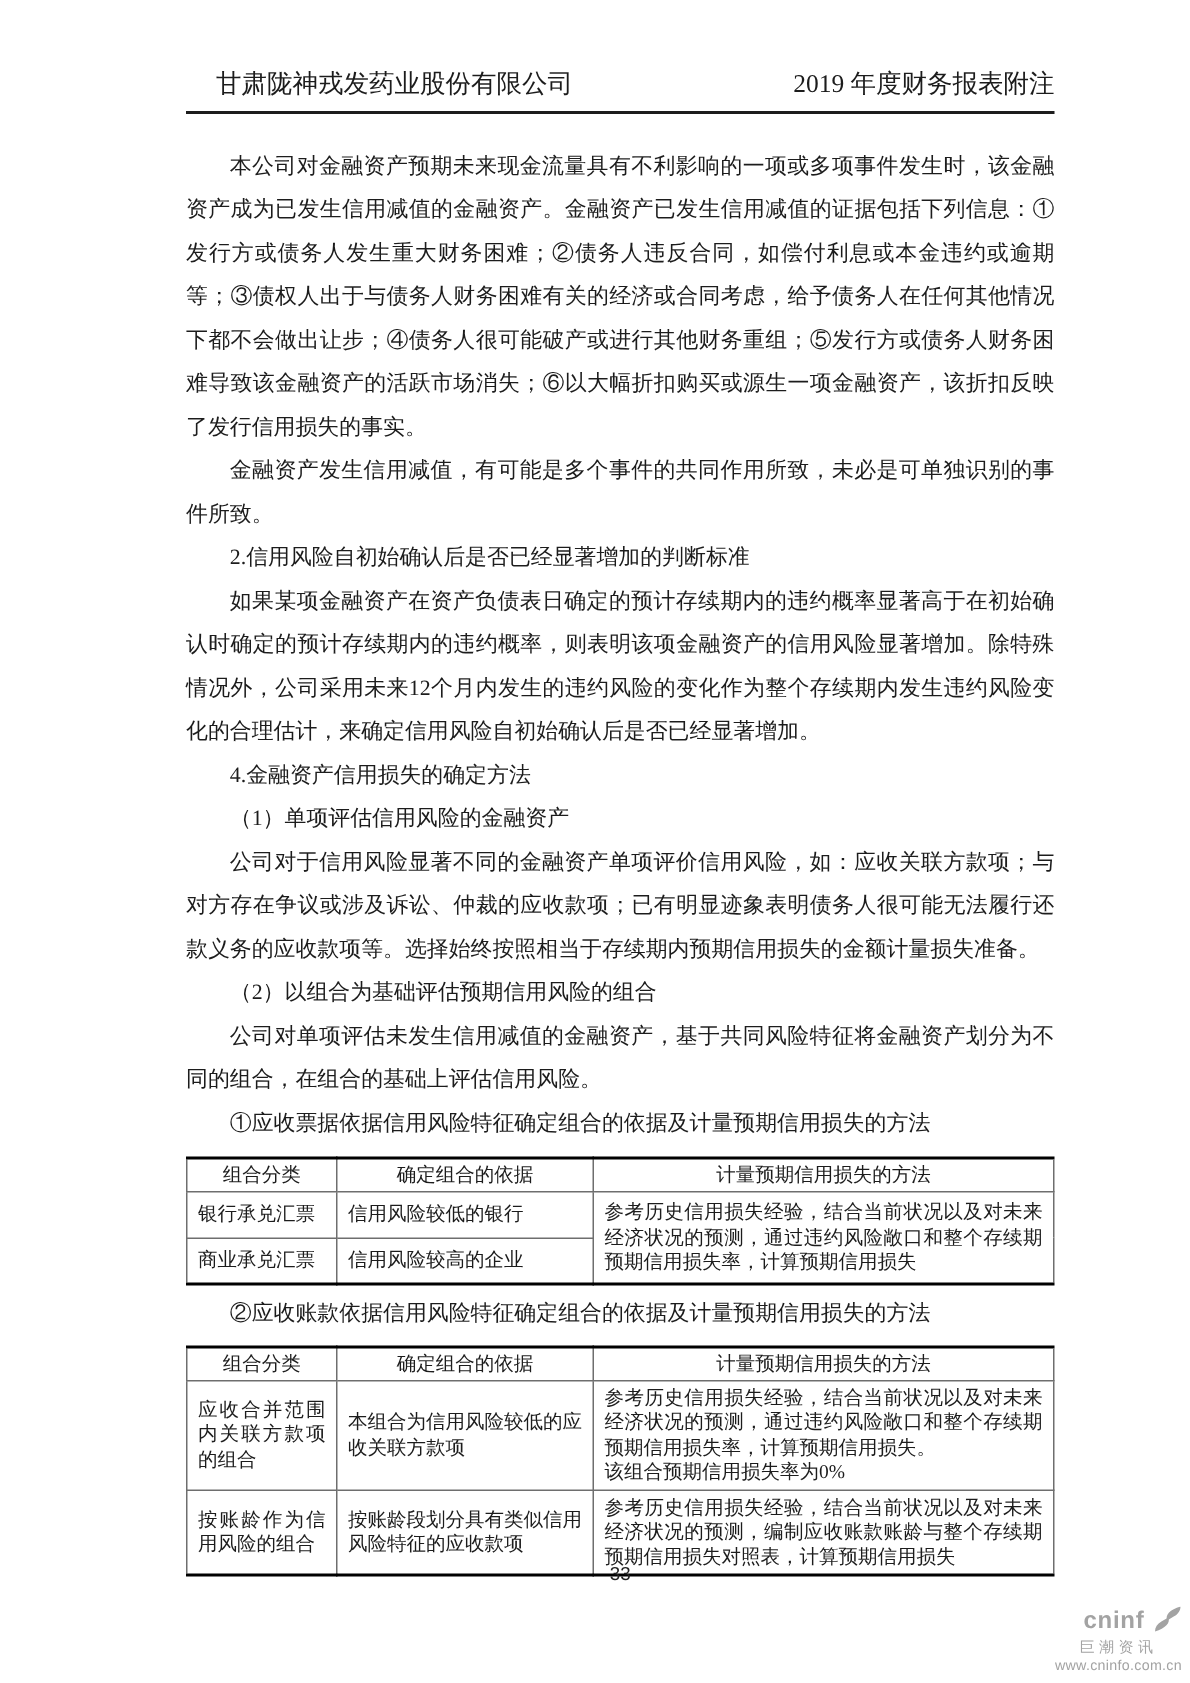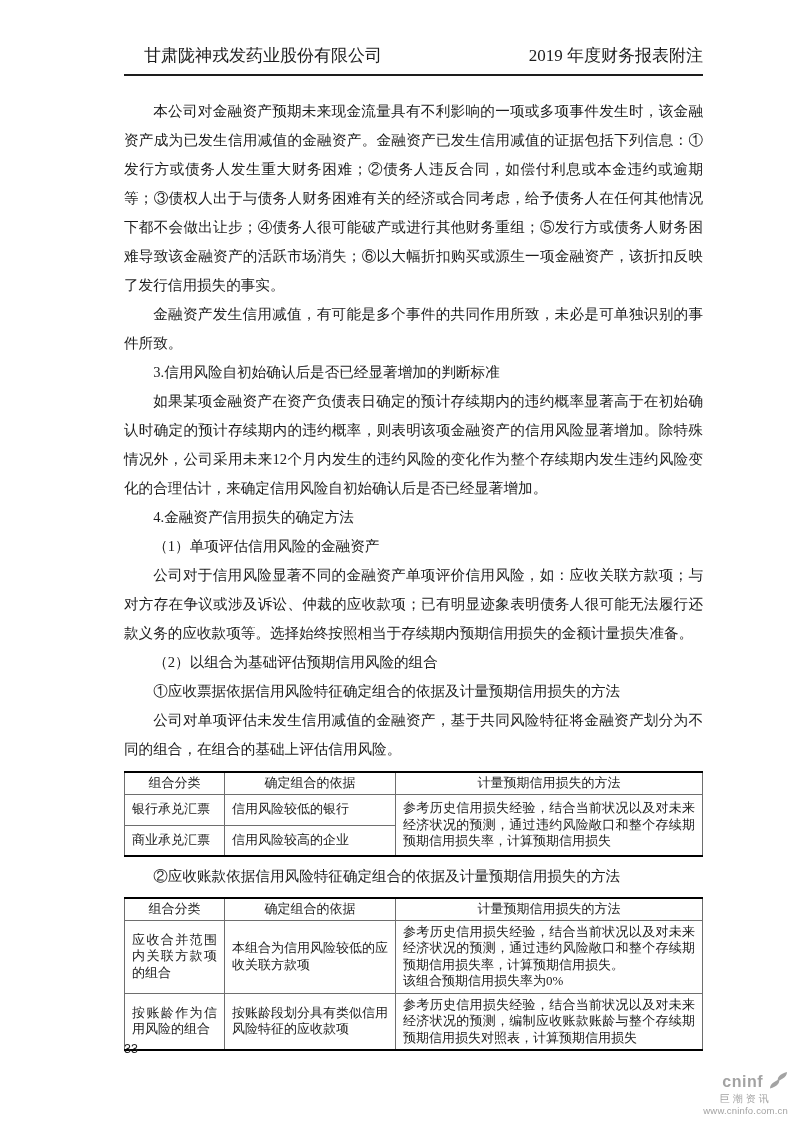--- a/index.html
+++ b/index.html
@@ -64,20 +64,21 @@
   .t1 tbody tr { height: 31px; }
   .t2 { margin: 6px 0 0 0; }
   col.c1 { width: 17.3%; }
   col.c2 { width: 29.6%; }
   col.c3 { width: 53.1%; }
   .page-number {
     position: absolute;
     left: 124px;
     right: 90px;
     top: 1042px;
+    text-align: center;
     font-family: "Liberation Sans", "DejaVu Sans", sans-serif;
     font-size: 12.5px;
     color: #222;
   }
   .cninfo-logo {
     position: absolute;
     right: 5px;
     bottom: 6px;
     text-align: center;
     color: #a3a3a3;
@@ -114,28 +115,28 @@
   <div class="content">
 
     <div class="doc-header">
       <span>甘肃陇神戎发药业股份有限公司</span>
       <span>2019 年度财务报表附注</span>
     </div>
 
     <div class="doc-body">
       <p>本公司对金融资产预期未来现金流量具有不利影响的一项或多项事件发生时，该金融资产成为已发生信用减值的金融资产。金融资产已发生信用减值的证据包括下列信息：①发行方或债务人发生重大财务困难；②债务人违反合同，如偿付利息或本金违约或逾期等；③债权人出于与债务人财务困难有关的经济或合同考虑，给予债务人在任何其他情况下都不会做出让步；④债务人很可能破产或进行其他财务重组；⑤发行方或债务人财务困难导致该金融资产的活跃市场消失；⑥以大幅折扣购买或源生一项金融资产，该折扣反映了发行信用损失的事实。</p>
       <p>金融资产发生信用减值，有可能是多个事件的共同作用所致，未必是可单独识别的事件所致。</p>
-      <p>3.信用风险自初始确认后是否已经显著增加的判断标准</p>
+      <p>2.信用风险自初始确认后是否已经显著增加的判断标准</p>
       <p>如果某项金融资产在资产负债表日确定的预计存续期内的违约概率显著高于在初始确认时确定的预计存续期内的违约概率，则表明该项金融资产的信用风险显著增加。除特殊情况外，公司采用未来12个月内发生的违约风险的变化作为整个存续期内发生违约风险变化的合理估计，来确定信用风险自初始确认后是否已经显著增加。</p>
       <p>4.金融资产信用损失的确定方法</p>
       <p>（1）单项评估信用风险的金融资产</p>
       <p>公司对于信用风险显著不同的金融资产单项评价信用风险，如：应收关联方款项；与对方存在争议或涉及诉讼、仲裁的应收款项；已有明显迹象表明债务人很可能无法履行还款义务的应收款项等。选择始终按照相当于存续期内预期信用损失的金额计量损失准备。</p>
       <p>（2）以组合为基础评估预期信用风险的组合</p>
+      <p>公司对单项评估未发生信用减值的金融资产，基于共同风险特征将金融资产划分为不同的组合，在组合的基础上评估信用风险。</p>
       <p>①应收票据依据信用风险特征确定组合的依据及计量预期信用损失的方法</p>
-      <p>公司对单项评估未发生信用减值的金融资产，基于共同风险特征将金融资产划分为不同的组合，在组合的基础上评估信用风险。</p>
 
       <table class="fin-table t1">
         <colgroup>
             <col class="c1">
             <col class="c2">
             <col class="c3">
           </colgroup>
         <thead>
           <tr>
             <th>组合分类</th>

